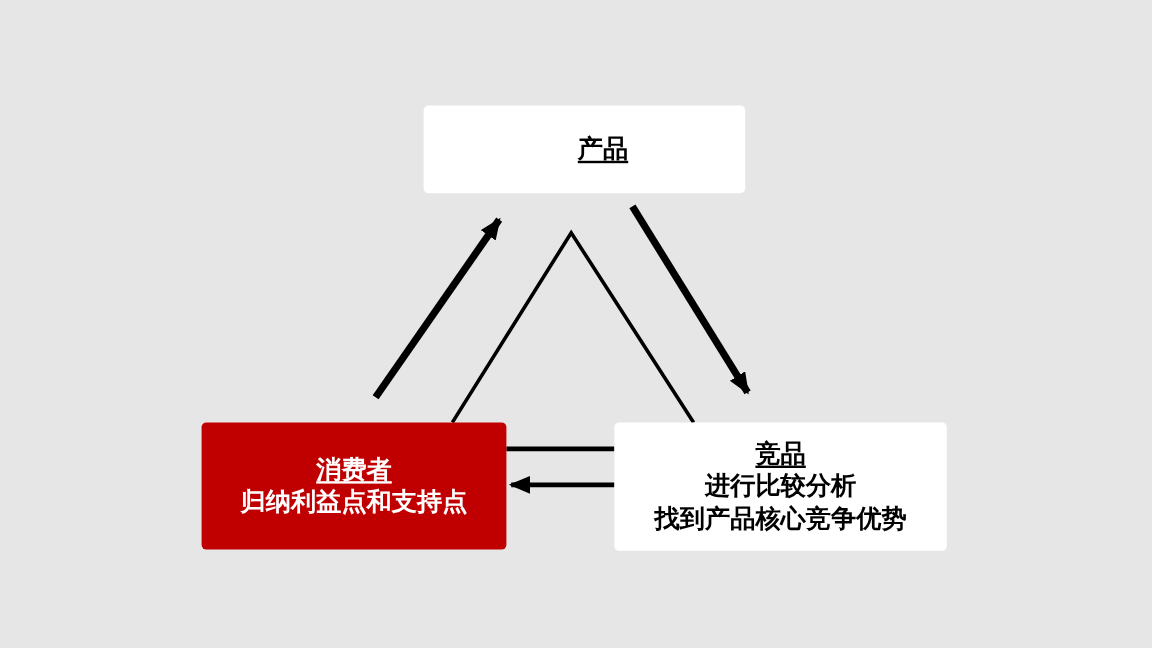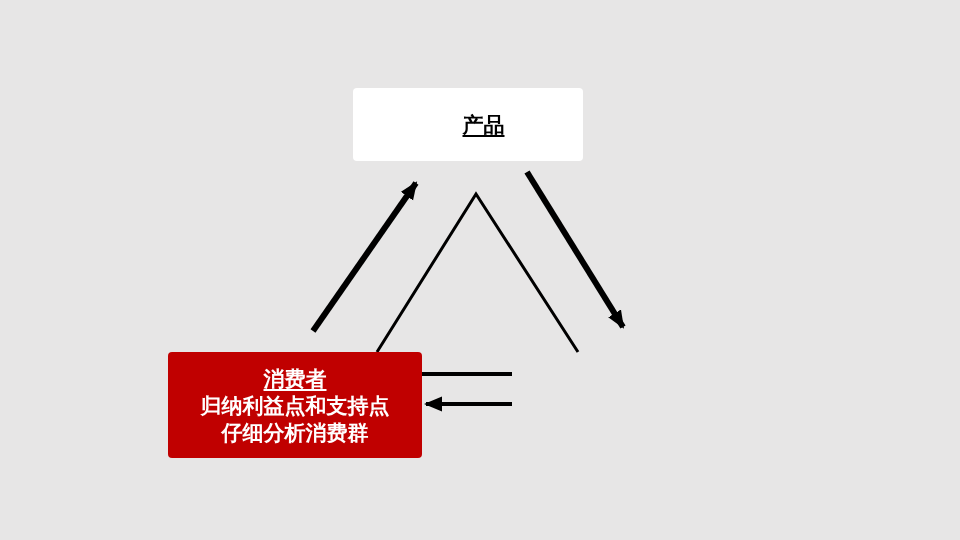--- a/index.html
+++ b/index.html
@@ -30,21 +30,21 @@
     border-radius: 4px;
     box-sizing: border-box;
   }
   .node .title {
     text-decoration: underline;
     text-decoration-thickness: 2px;
     text-underline-offset: 3px;
   }
   .node-product {
     left: 353px; top: 88px;
-    width: 230px; height: 73px;
+    width: 268px; height: 73px;
     background: #FFFFFF; color: #000000; padding-left: 31px;
   }
   .node-consumer {
     left: 168px; top: 352px;
     width: 254px; height: 106px;
     background: #C00000; color: #FFFFFF;
   }
   .node-competitor {
     left: 512px; top: 352px;
     width: 277px; height: 107px;
@@ -69,17 +69,21 @@
     <line x1="512" y1="404" x2="426" y2="404" stroke="#000000" stroke-width="4" marker-end="url(#ah)"></line>
   </svg>
 
   <div class="node node-product">
     <div class="title">产品</div>
   </div>
 
   <div class="node node-consumer">
     <div class="title">消费者</div>
     <div class="line">归纳利益点和支持点</div>
-    <div class="line">仔细分析消费群</div>
   </div>
 
+  <div class="node node-competitor">
+    <div class="title">竞品</div>
+    <div class="line">进行比较分析</div>
+    <div class="line">找到产品核心竞争优势</div>
+  </div>
 
 </div>
 
 </body></html>

